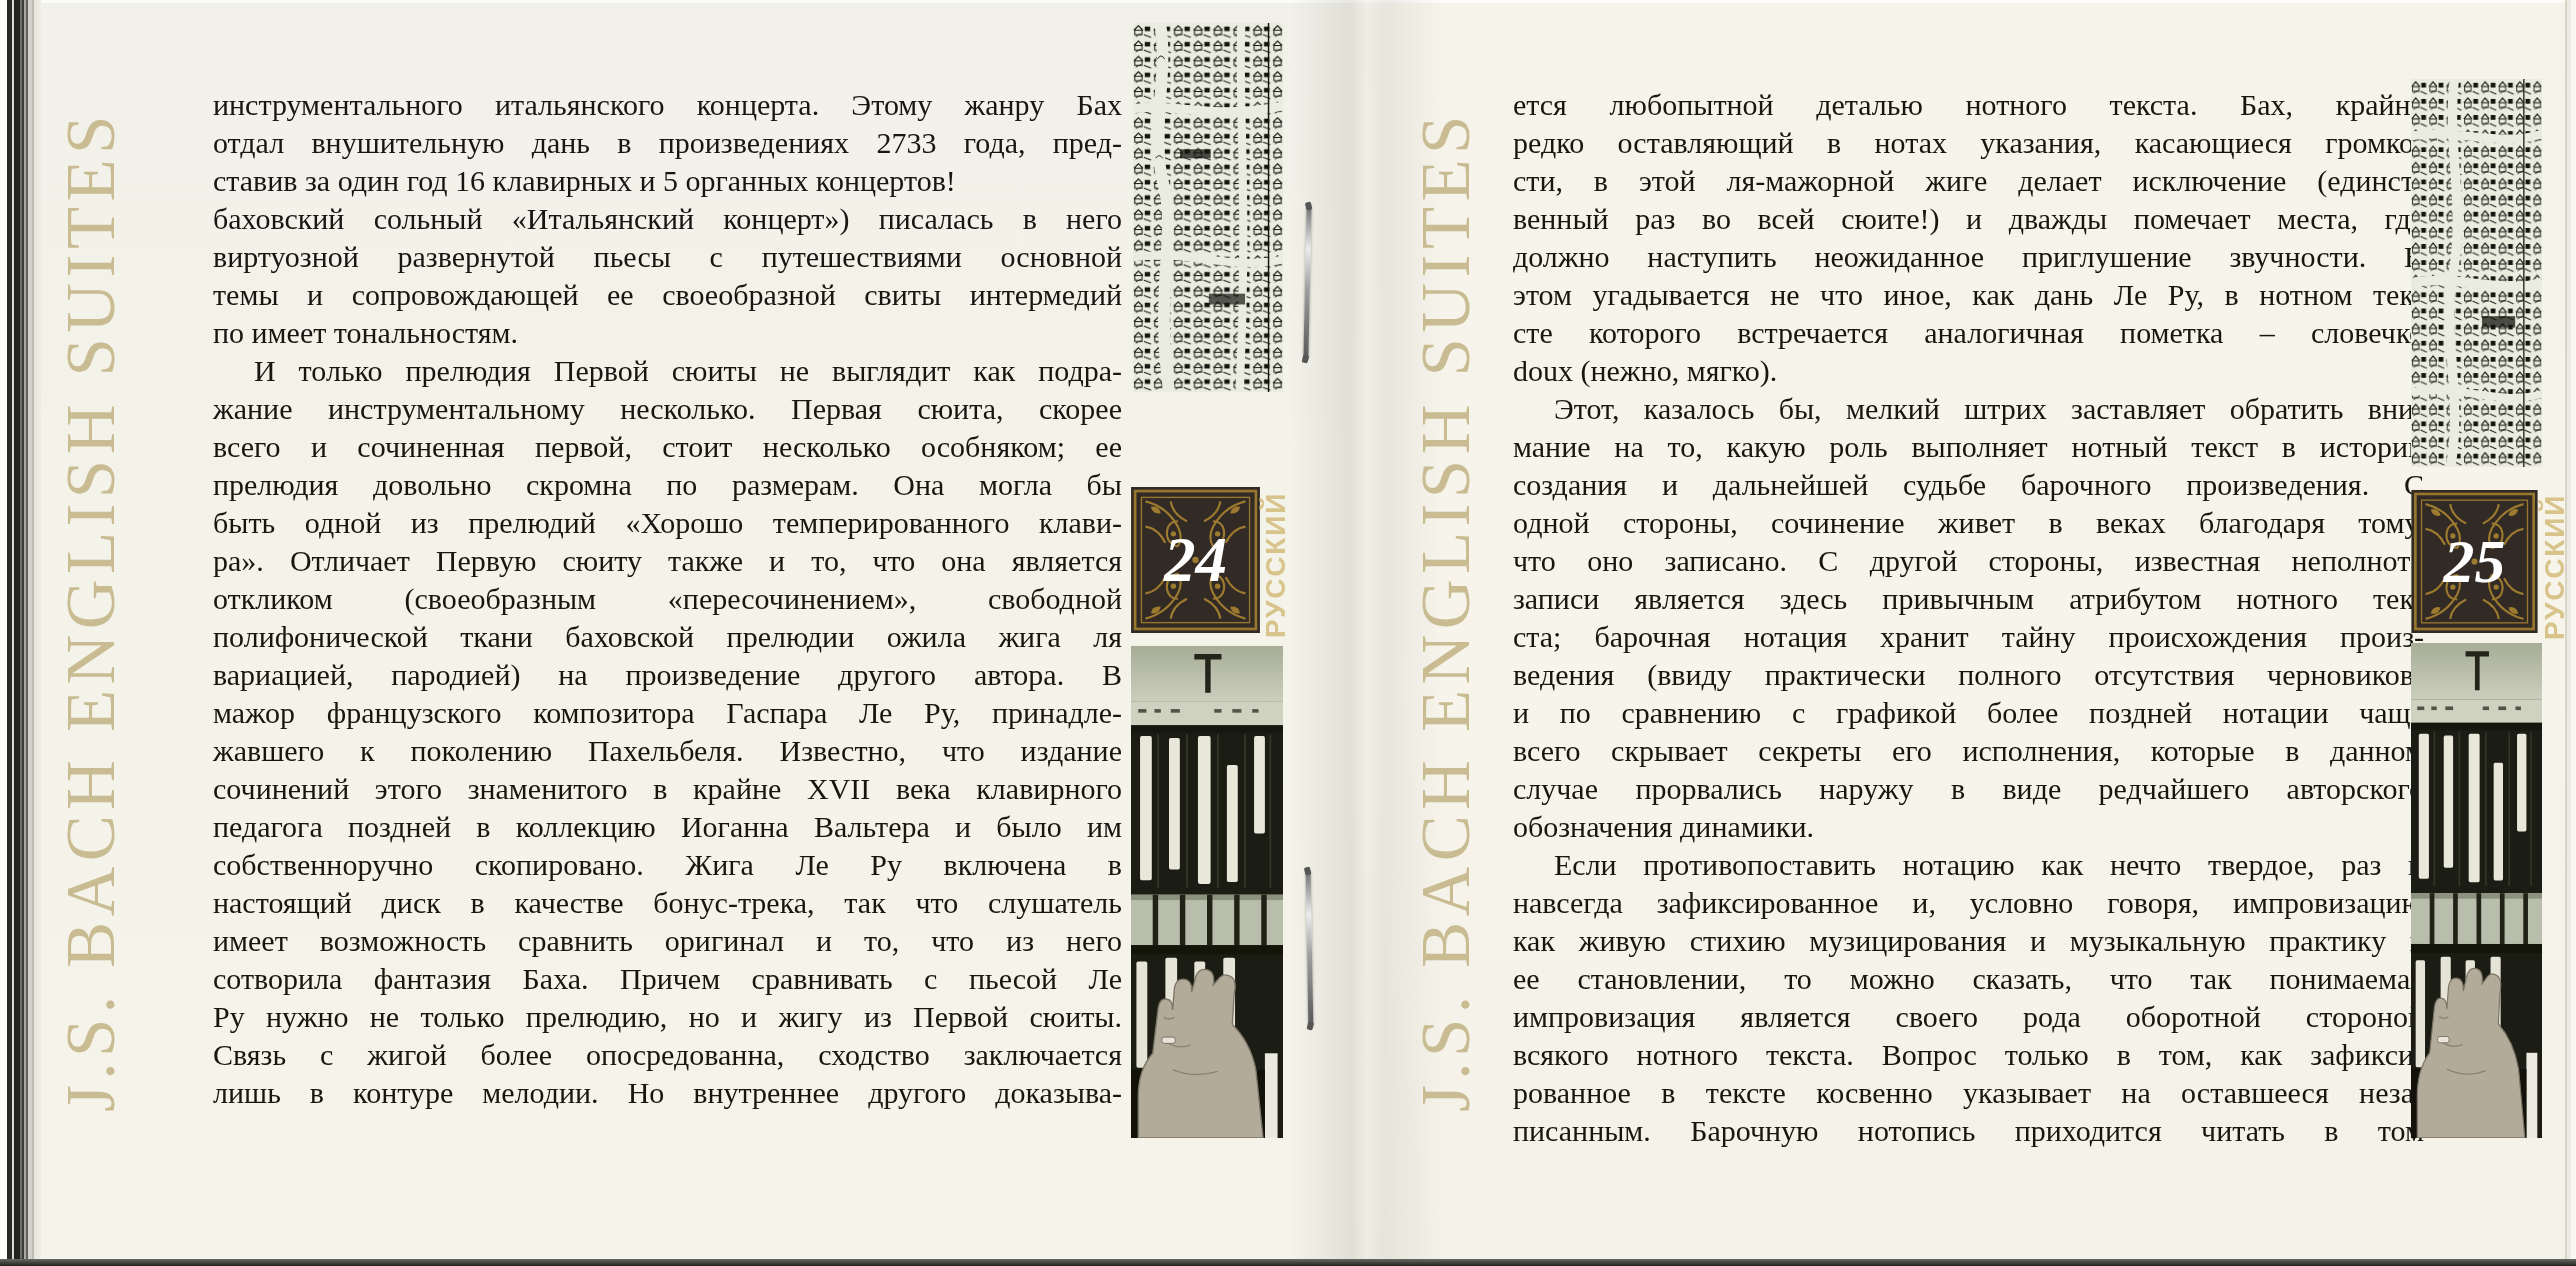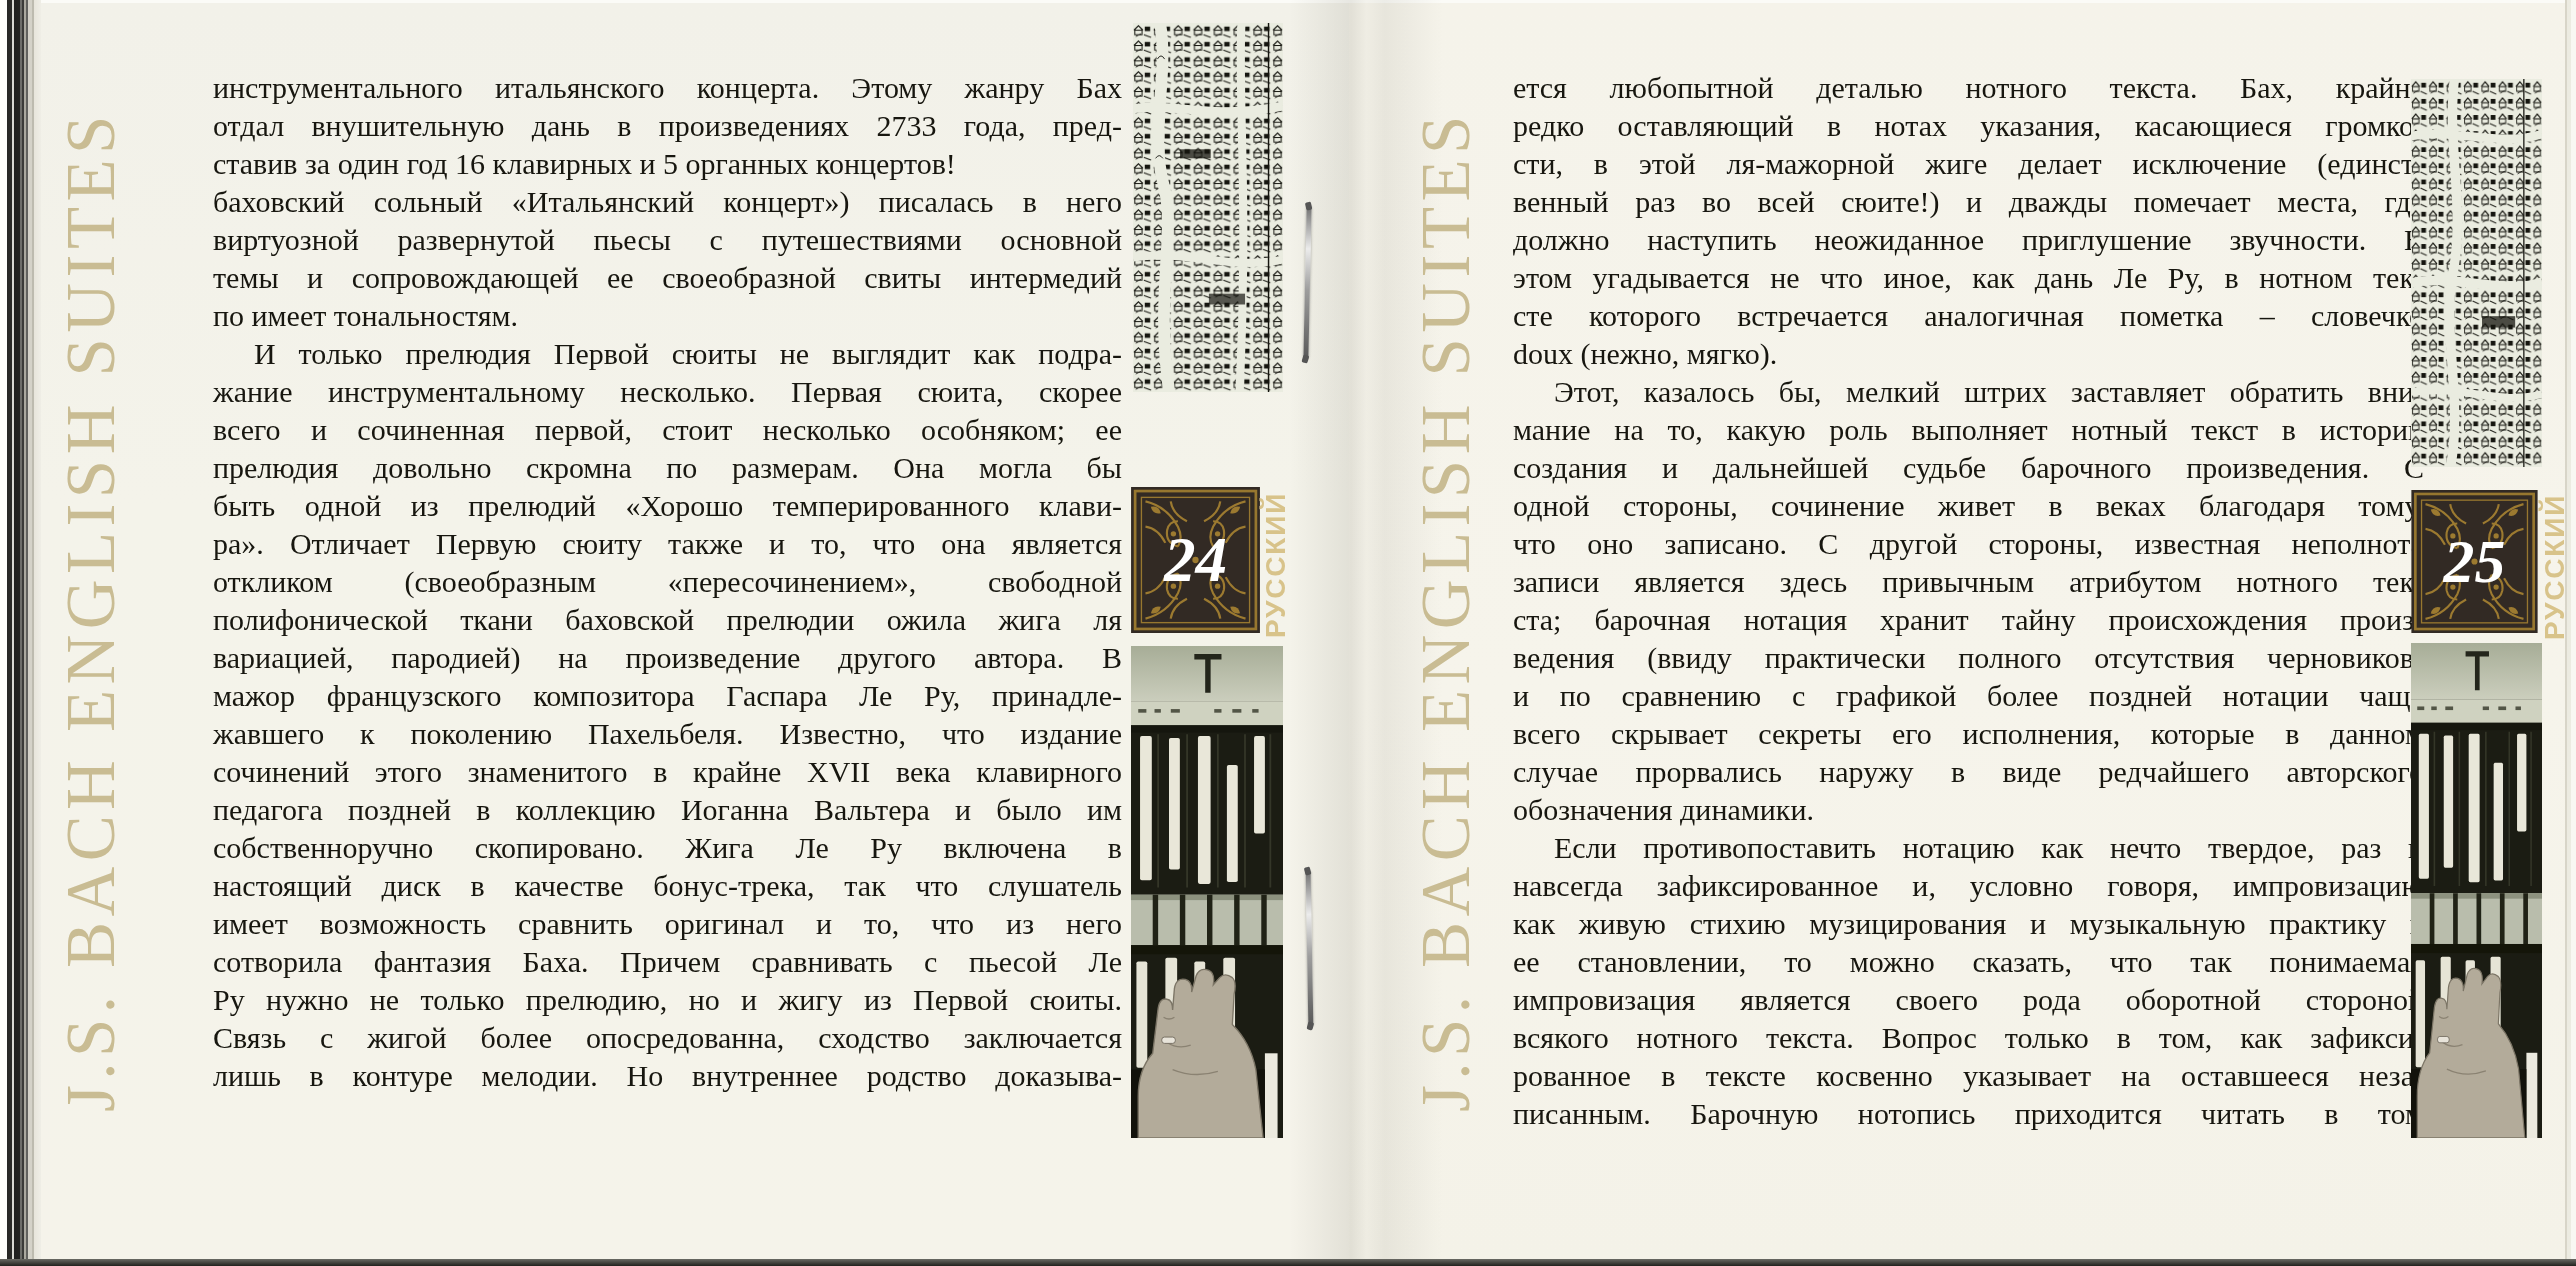--- a/index.html
+++ b/index.html
@@ -14,21 +14,21 @@
     background:linear-gradient(90deg,#fdfdfb 0px,#fdfdfb 7.2px,#262624 7.2px,#2a2a28 11.7px,#d9d9d4 11.7px,#d9d9d4 13.5px,#1f1f1e 13.5px,#232322 20px,#6e6e6a 20px,#6e6e6a 21.6px,#3b3b38 21.6px,#3b3b38 24px,#aba99f 24px,#aba99f 26px,#62625e 26px,#62625e 28px,#d4d2c8 28px,#d4d2c8 32px,#bdbbaf 32px,#bdbbaf 34px,#e7e5db 34px,#efeee6 41px);}
   .edge-right{position:absolute;left:2565px;top:0;width:10.8px;height:1266px;
     background:linear-gradient(90deg,#d8d5c8 0 1.8px,#ecebe1 1.8px 6.3px,#f8f7f2 6.3px 10.8px);}
   .edge-bottom{position:absolute;left:0;top:1259px;width:2576px;height:7.2px;
     background:linear-gradient(180deg,#6a6a64,#22221e);}
   .side-title{position:absolute;writing-mode:vertical-rl;transform:rotate(180deg);
     font-family:"Liberation Serif",serif;font-size:69px;letter-spacing:5.4px;
     color:#c6b88c;opacity:.92;text-align:center;}
   .side-title.l{left:41px;top:45px;height:1133px;width:101px;line-height:101px;}
   .side-title.r{left:1396px;top:45px;height:1133px;width:101px;line-height:101px;}
-  .body{position:absolute;top:69px;font-size:30px;color:#17160f;}
+  .body{position:absolute;top:86px;font-size:30px;color:#17160f;}
   .body.l{left:213px;width:909px;}
   .body.r{left:1513px;width:911px;}
   .line{height:38px;line-height:38px;text-align:justify;text-align-last:justify;overflow:visible;}
   .line.end{text-align-last:left;}
   .line.ind{text-indent:41px;}
   .map{position:absolute;}
   .map.l{left:1133px;top:22.5px;width:150px;height:369px;}
   .map.r{left:2411px;top:79px;width:131px;height:388px;}
   .badge{position:absolute;}
   .badge.l{left:1131px;top:487px;width:129px;height:146px;}
@@ -84,21 +84,21 @@
       <div class="line">мажор французского композитора Гаспара Ле Ру, принадле-</div>
       <div class="line">жавшего к поколению Пахельбеля. Известно, что издание</div>
       <div class="line">сочинений этого знаменитого в крайне XVII века клавирного</div>
       <div class="line">педагога поздней в коллекцию Иоганна Вальтера и было им</div>
       <div class="line">собственноручно скопировано. Жига Ле Ру включена в</div>
       <div class="line">настоящий диск в качестве бонус-трека, так что слушатель</div>
       <div class="line">имеет возможность сравнить оригинал и то, что из него</div>
       <div class="line">сотворила фантазия Баха. Причем сравнивать с пьесой Ле</div>
       <div class="line">Ру нужно не только прелюдию, но и жигу из Первой сюиты.</div>
       <div class="line">Связь с жигой более опосредованна, сходство заключается</div>
-      <div class="line">лишь в контуре мелодии. Но внутреннее родство доказыва-</div>
+      <div class="line">лишь в контуре мелодии. Но внутреннее другого доказыва-</div>
     </div>
   <div class="body r">
       <div class="line">ется любопытной деталью нотного текста. Бах, крайне</div>
       <div class="line">редко оставляющий в нотах указания, касающиеся громко-</div>
       <div class="line">сти, в этой ля-мажорной жиге делает исключение (единст-</div>
       <div class="line">венный раз во всей сюите!) и дважды помечает места, где</div>
       <div class="line">должно наступить неожиданное приглушение звучности. В</div>
       <div class="line">этом угадывается не что иное, как дань Ле Ру, в нотном тек-</div>
       <div class="line">сте которого встречается аналогичная пометка – словечко</div>
       <div class="line end">doux (нежно, мягко).</div>

